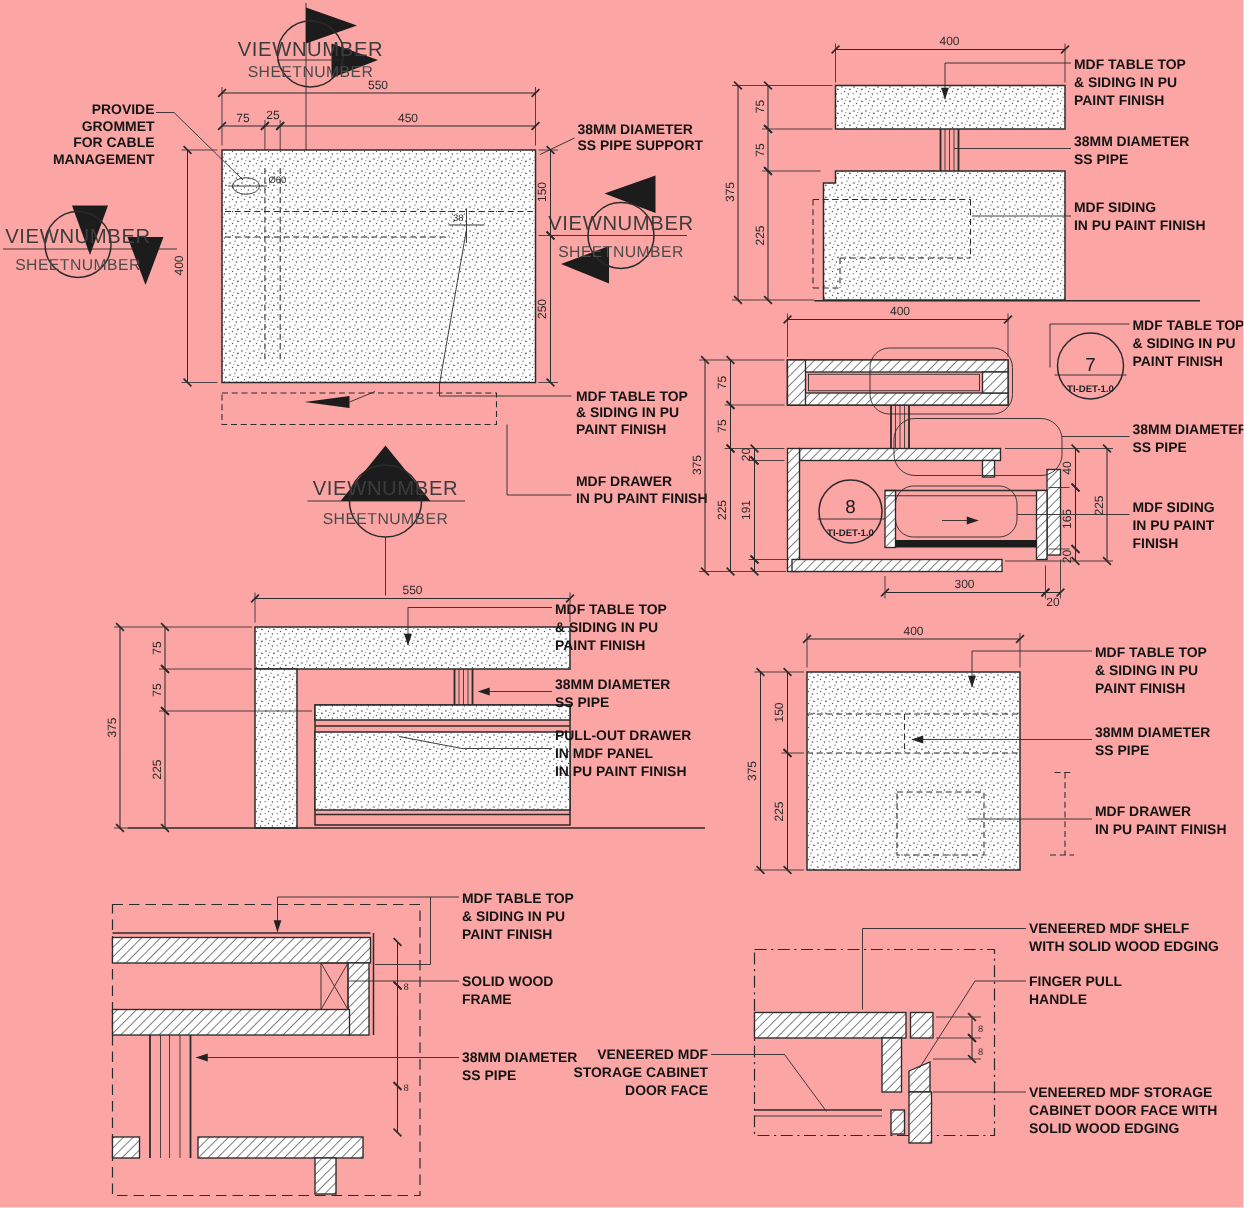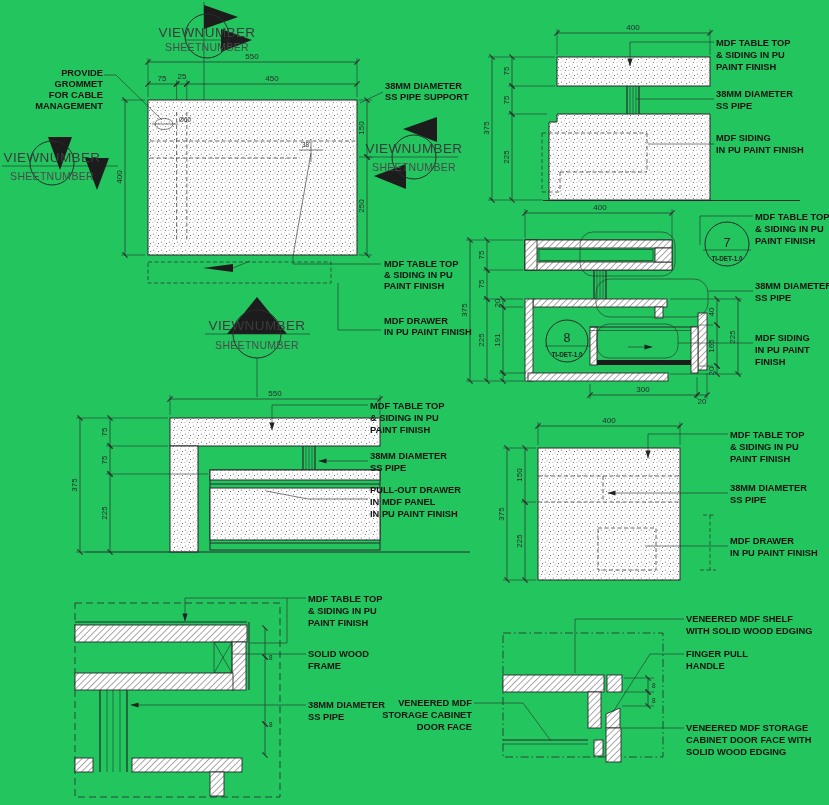--- a/index.html
+++ b/index.html
@@ -1,16 +1,16 @@
 <!DOCTYPE html>
 <html><head>
 <meta charset="utf-8">
 <style>
   html,body{margin:0;padding:0;background:#ffffff;}
-  .sheet{position:relative;width:829px;height:805px;background:#22c55e;overflow:hidden;}
+  .sheet{position:relative;width:829px;height:805px;background:#fca5a5;overflow:hidden;}
   svg text{font-family:"Liberation Sans", sans-serif;}
   .ln{stroke:#2b2b2b;stroke-width:1;fill:none;}
   .thin{stroke:#2b2b2b;stroke-width:.6;fill:none;}
   .pipe{stroke:#2b2b2b;stroke-width:1.2;fill:none;}
   .pipei{stroke:#2b2b2b;stroke-width:.55;fill:none;}
   .dsh{stroke:#2b2b2b;stroke-width:.7;fill:none;stroke-dasharray:4 2.5;}
   .dshb{stroke:#2b2b2b;stroke-width:.8;fill:none;stroke-dasharray:7 4;}
   .dshdot{stroke:#2b2b2b;stroke-width:.8;fill:none;stroke-dasharray:8 3 1.5 3;}
   .dim{stroke:#2b2b2b;stroke-width:.7;fill:none;marker-start:url(#tk);marker-end:url(#tk);}
   .ext{stroke:#2b2b2b;stroke-width:.55;fill:none;}

